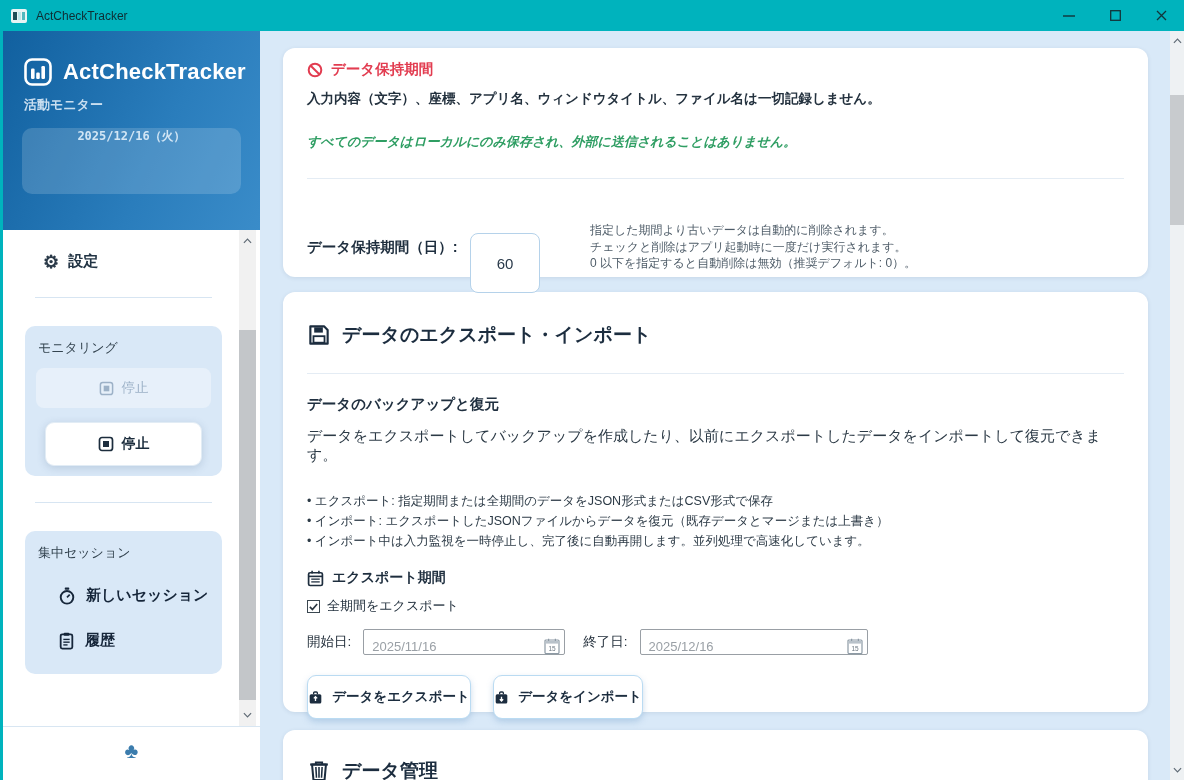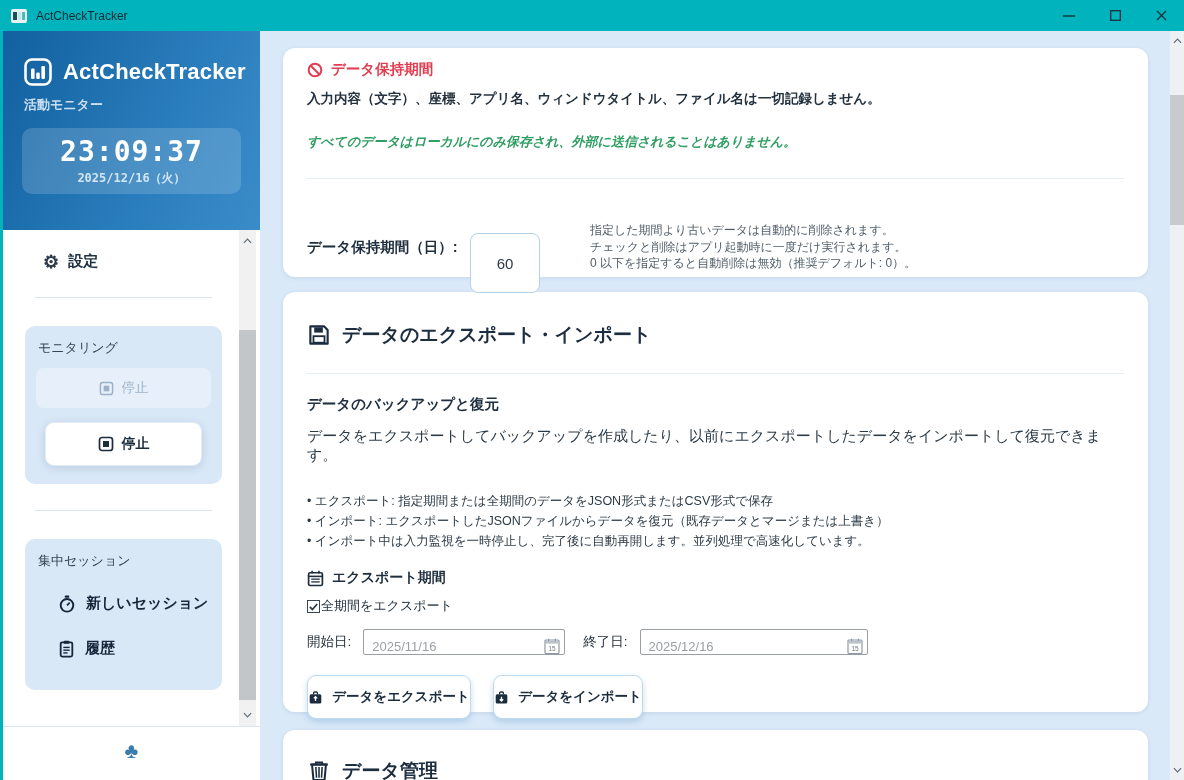--- a/index.html
+++ b/index.html
@@ -32,21 +32,21 @@
     background:rgba(255,255,255,0.16); text-align:center; }
   .clock-time{ padding-top:7px; color:#fff; font-size:28px; font-weight:bold;
     font-family:"DejaVu Sans Mono",monospace; letter-spacing:1px; }
   .clock-date{ color:#d2e6f5; font-size:12px; font-weight:bold;
     font-family:"DejaVu Sans Mono",monospace; margin-top:2px; }
   .sb-nav{ flex:1; position:relative; background:#fff; overflow:hidden; }
   .nav-settings{ display:flex; align-items:center; gap:9px; padding:22px 0 0 40px;
     font-size:15px; font-weight:bold; color:#223444; cursor:pointer; }
   .gear-glyph{ font-size:18px; color:#2b3a49; line-height:1; }
   .nav-divider{ height:1px; background:#d7e5f2; margin:26px 48px 0 32px; }
-  .nav-card{ margin:28px 38px 0 22px; background:#d9e8f7; border-radius:10px; padding:13px 11px 18px 11px; }
+  .nav-card{ margin:28px 38px 0 22px; background:#d9e8f7; border-radius:10px; padding:13px 11px 10px 11px; }
   .nav-card-label{ font-size:13px; color:#33434f; padding-left:2px; }
   .stop-btn-secondary{ margin-top:11px; height:40px; border-radius:8px; background:#e7f0fa;
     display:flex; align-items:center; justify-content:center; gap:8px;
     color:#9cb1c7; font-size:13.5px; cursor:default; }
   .stop-btn-primary{ margin:14px 9px 0 9px; height:44px; border-radius:9px; background:#fff;
     border:1px solid #e2ecf5; box-shadow:0 2px 8px rgba(60,90,130,0.20);
     display:flex; align-items:center; justify-content:center; gap:8px;
     color:#1c2d3d; font-size:14px; font-weight:bold; cursor:pointer; }
   .focus-item{ display:flex; align-items:center; gap:10px; margin:24px 0 0 22px;
     font-size:15px; font-weight:bold; color:#16263a; cursor:pointer; }
@@ -78,21 +78,21 @@
   .retention-notes{ margin-left:50px; font-size:12px; color:#4e5c68; line-height:16.5px; }
   .card-title-row{ padding-top:30px; display:flex; align-items:center; gap:11px;
     font-size:19px; font-weight:bold; color:#1c2d3f; }
   .card.mgmt .card-title-row{ padding-top:28px; }
   .export .h-divider{ margin-top:25px; }
   .backup-heading{ margin-top:21px; font-size:14.5px; font-weight:bold; color:#203040; }
   .backup-desc{ margin-top:13px; font-size:15px; color:#2c3a46; }
   .bullets{ margin-top:26px; font-size:12.5px; color:#2c3a46; line-height:20px; }
   .period-heading{ margin-top:18px; display:flex; align-items:center; gap:8px;
     font-size:14px; font-weight:bold; color:#1e2e3e; }
-  .checkbox-row{ margin-top:10px; display:flex; align-items:center; gap:1px;
+  .checkbox-row{ margin-top:10px; display:flex; align-items:center; gap:7px;
     font-size:13px; color:#24323f; }
   .checkbox-box{ width:13px; height:13px; border:1.5px solid #3a4750; background:#fff;
     display:flex; align-items:center; justify-content:center; cursor:pointer; }
   .date-row{ margin-top:14px; display:flex; align-items:center; }
   .date-label{ font-size:13.5px; color:#222e3a; margin-right:12px; }
   .date-field{ height:26px; border:1px solid #999fa5; border-radius:2px; background:#fff;
     display:flex; align-items:center; padding:8px 4px 0 8px; }
   .date-field.start{ width:202px; margin-right:18px; }
   .date-field.end{ width:228px; }
   .date-field input{ border:none; outline:none; flex:1; font-size:13px; color:#9aa0a6;
@@ -157,21 +157,20 @@
                 <rect x="1.5" y="1.5" width="25" height="25" rx="6.5" fill="none" stroke="#fff" stroke-width="2.6"></rect>
                 <rect x="7" y="10.5" width="3.6" height="10.5" rx="1.2" fill="#fff"></rect>
                 <rect x="12.2" y="14.5" width="3.6" height="6.5" rx="1.2" fill="#fff"></rect>
                 <rect x="17.4" y="8" width="3.6" height="13" rx="1.2" fill="#fff"></rect>
               </svg>
           </span>
           <span class="app-name">ActCheckTracker</span>
         </div>
         <div class="sb-subtitle">活動モニター</div>
         <div class="clock-card">
-          <div class="clock-time">23:09:37</div>
           <div class="clock-date">2025/12/16（火）</div>
         </div>
       </div>
 
       <div class="sb-nav">
         <div class="nav-settings">
           <span class="gear-glyph">⚙</span>
           <span>設定</span>
         </div>
         <div class="nav-divider"></div>

